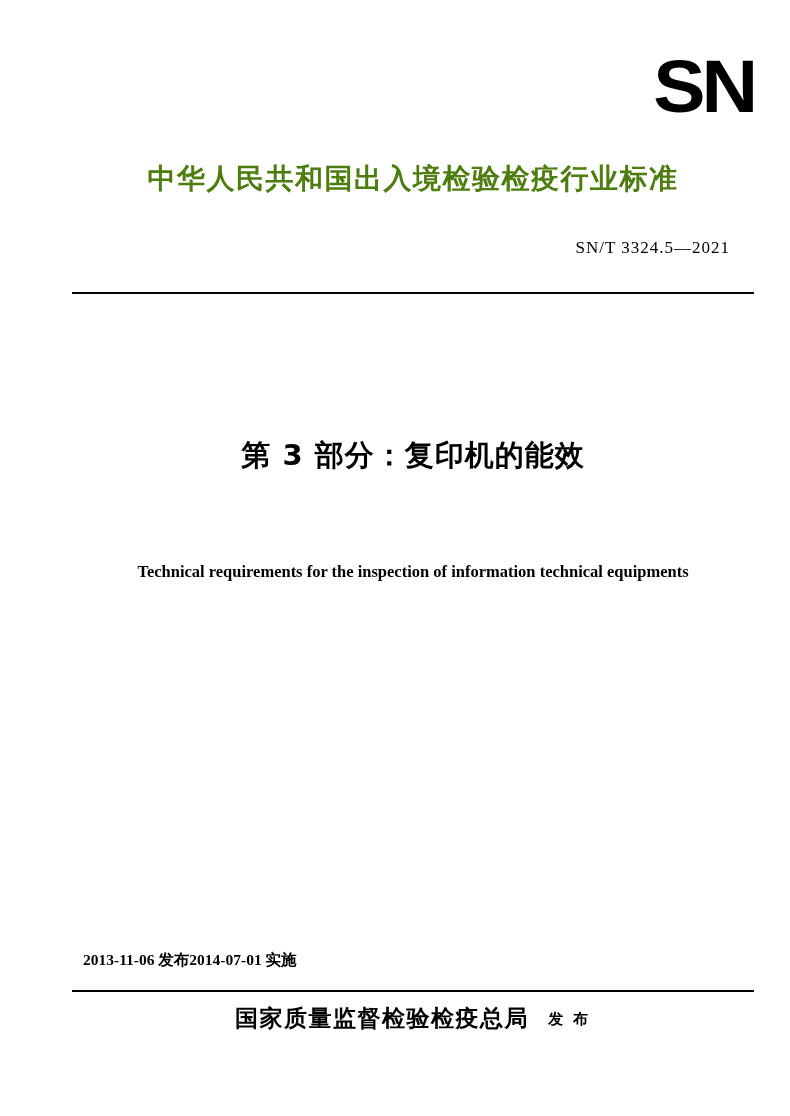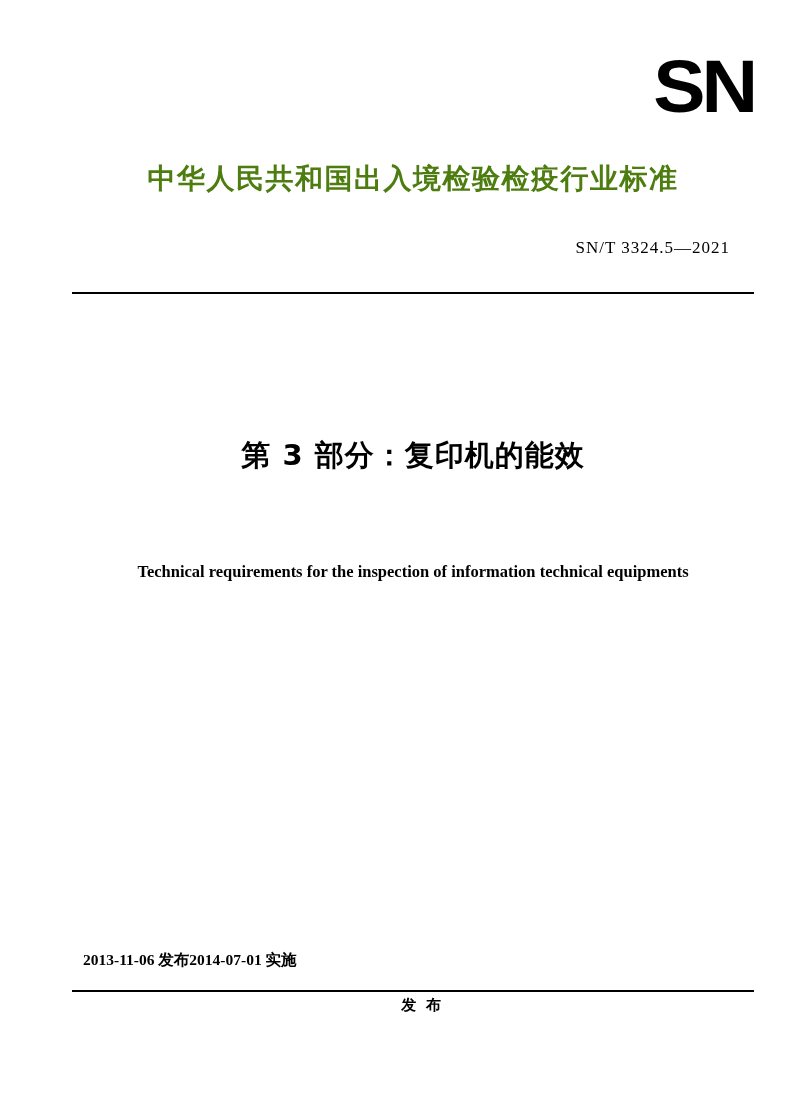--- a/index.html
+++ b/index.html
@@ -190,17 +190,18 @@
 
   <div class="date-row">
     <span class="issue-date">2013-11-06 发布</span>
     <span class="effect-date">2014-07-01 实施</span>
   </div>
 
   <div class="rule-bottom"></div>
 
   <div class="issuer">
     <span class="issuer-inner">
+      <span class="l2">国家质量监督检验检疫总局</span>
       <span class="publish">发 布</span>
     </span>
   </div>
 
 </div>
 
 </body></html>

